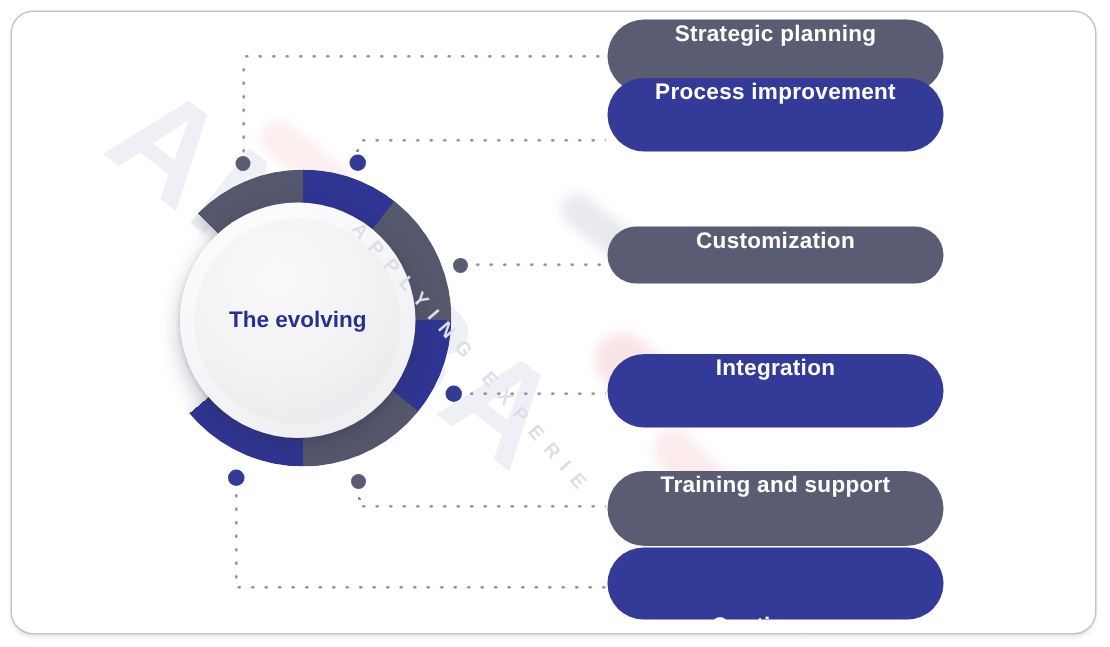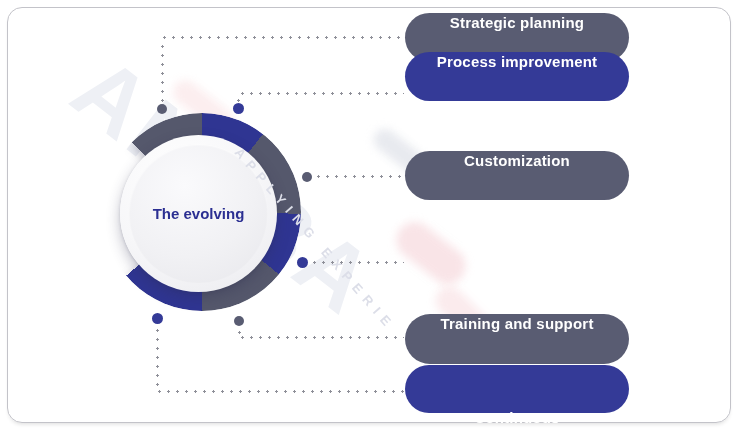--- a/index.html
+++ b/index.html
@@ -109,21 +109,21 @@
   .pill {
     position:absolute; left:405px; width:224px; z-index:7;
     border-radius:25px; display:flex; align-items:flex-start; justify-content:center;
     text-align:center; color:var(--pill-text,#fff);
     font-size:15px; font-weight:700; letter-spacing:.2px; line-height:19px;
   }
   .pill.gray { background:var(--gray,#595c72); }
   .pill.blue { background:var(--blue,#343a97); }
   .p1 { top:13px;  height:49px; }
   .p2 { top:52px;  height:49px; }
-  .p3 { top:151px; height:49px; }
+  .p3 { top:151px; height:38px; }
   .p4 { top:236px; height:49px; }
   .p5 { top:314px; height:50px; }
   .p6 { top:365px; height:48px; }
   .p6 .pill-label { max-width:150px;margin-top:43px; }
 </style>
 </head>
 <body>
 
 <div class="canvas">
 
@@ -166,20 +166,23 @@
 
   <div class="pill p1 gray">
     <span class="pill-label">Strategic planning</span>
   </div>
   <div class="pill p2 blue">
     <span class="pill-label">Process improvement</span>
   </div>
   <div class="pill p3 gray">
     <span class="pill-label">Customization</span>
   </div>
+  <div class="pill p4 blue">
+    <span class="pill-label">Integration</span>
+  </div>
   <div class="pill p5 gray">
     <span class="pill-label">Training and support</span>
   </div>
   <div class="pill p6 blue">
     <span class="pill-label">Continuous improvement</span>
   </div>
 
   <div class="frame"></div>
 </div>
 

